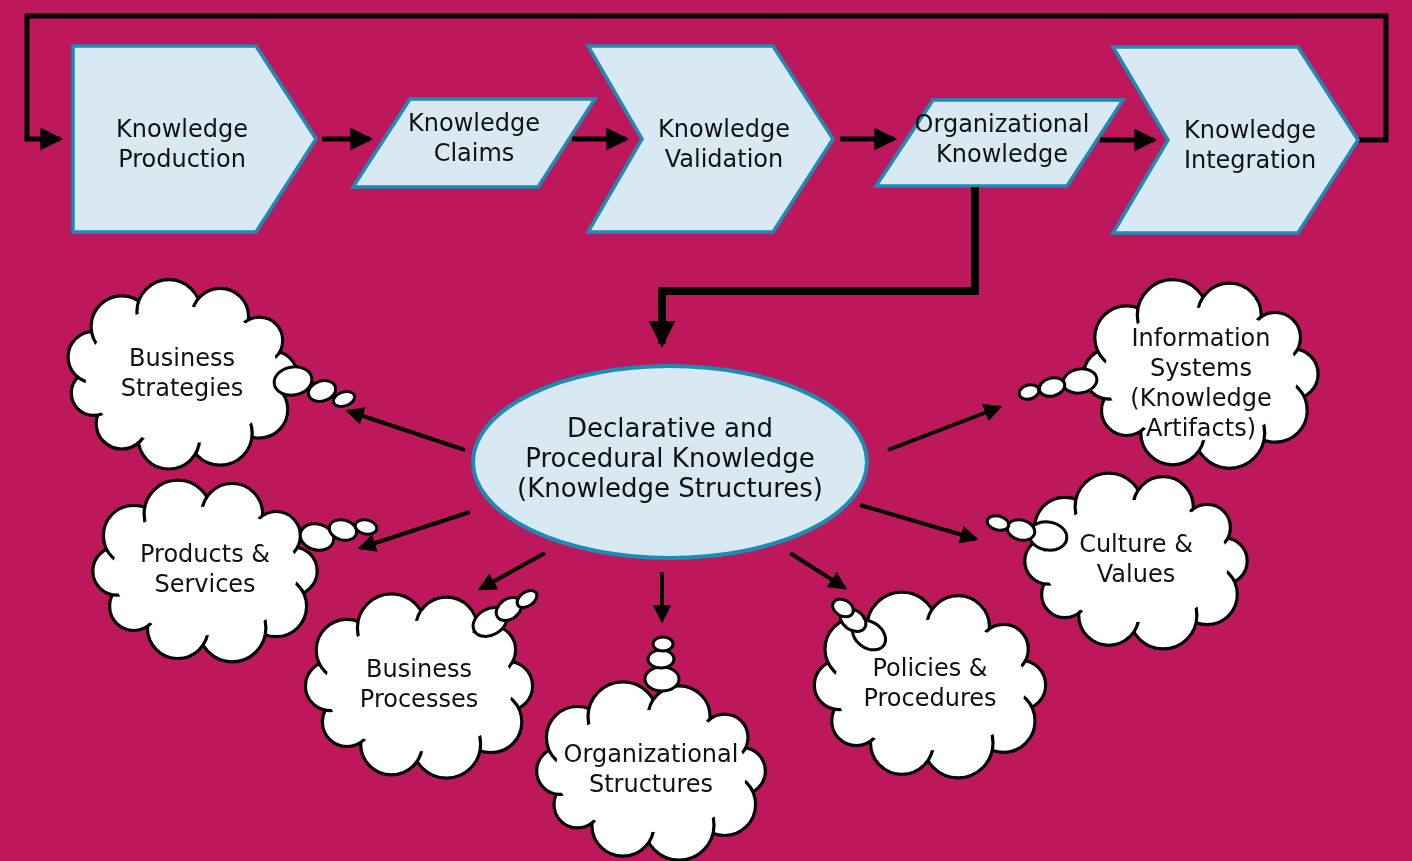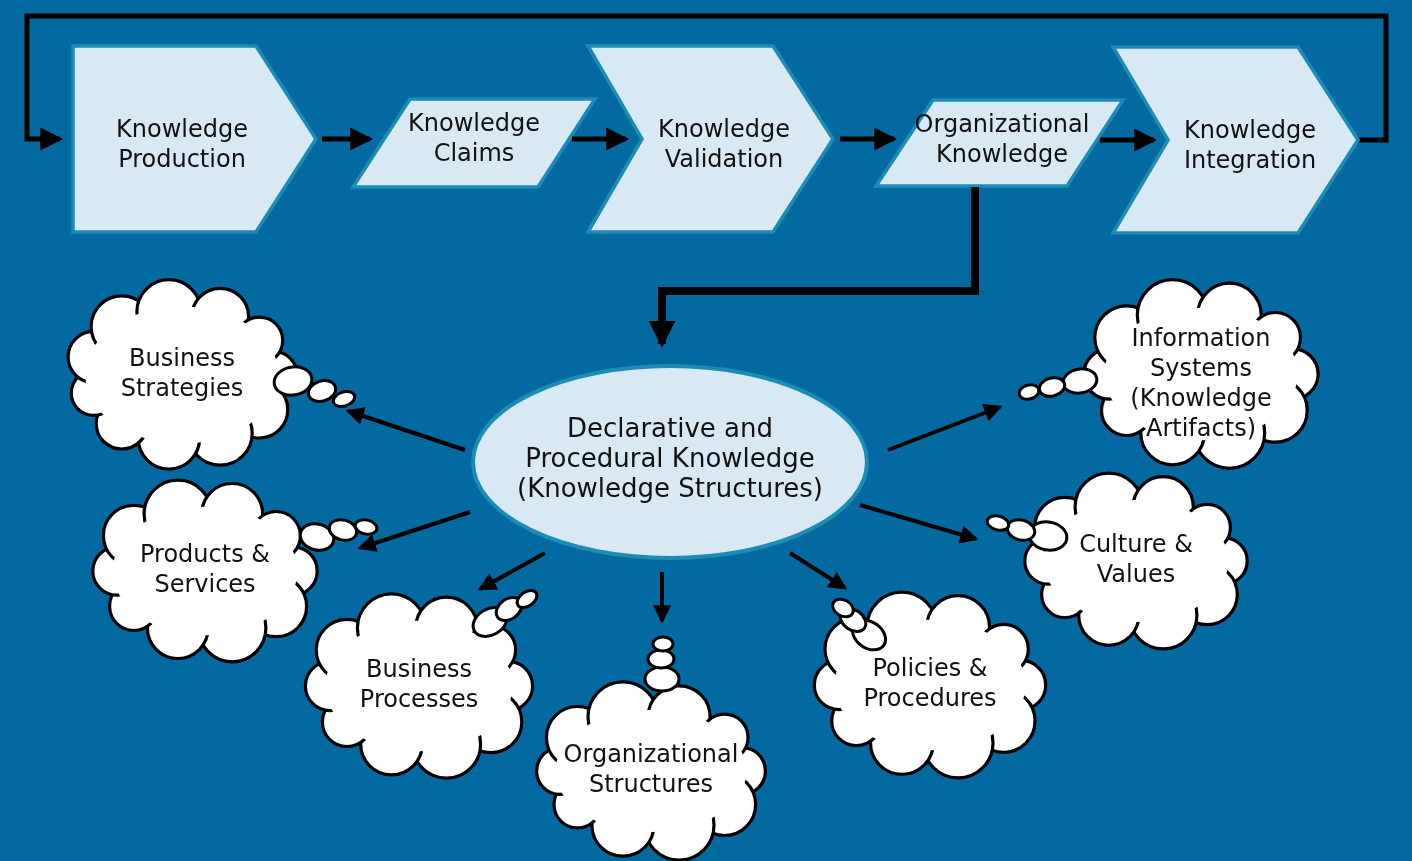--- a/index.html
+++ b/index.html
@@ -1,16 +1,16 @@
 <!DOCTYPE html>
 <html><head>
 <meta charset="utf-8">
 <style>
   html,body{margin:0;padding:0;background:#ffffff;}
-  .stage{position:relative;width:1412px;height:861px;background:#0369a1;overflow:hidden;}
+  .stage{position:relative;width:1412px;height:861px;background:#be185d;overflow:hidden;}
   svg{display:block;}
   text{font-family:"DejaVu Sans","Liberation Sans",sans-serif;fill:#111111;}
   .boxlabel{font-size:24px;text-anchor:middle;}
   .hublabel{font-size:26px;text-anchor:middle;}
   .cloudlabel{font-size:24px;text-anchor:middle;}
   .shape{stroke-width:3.5;}
   .hubellipse{stroke-width:4;}
   .flowline{stroke:#000;stroke-width:5;fill:none;stroke-linejoin:miter;}
   .thickline{stroke:#000;stroke-width:8;fill:none;stroke-linejoin:miter;}
   .cloudarrow{stroke:#000;stroke-width:4;fill:none;}

